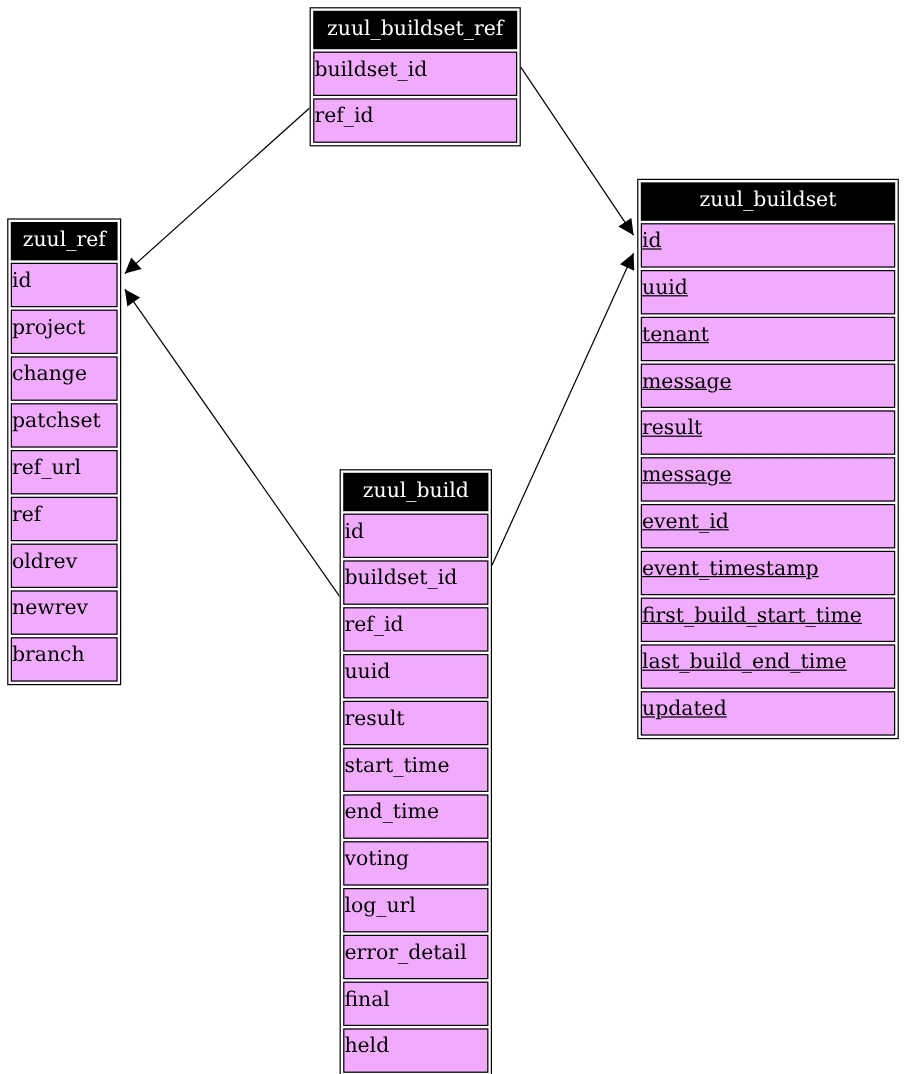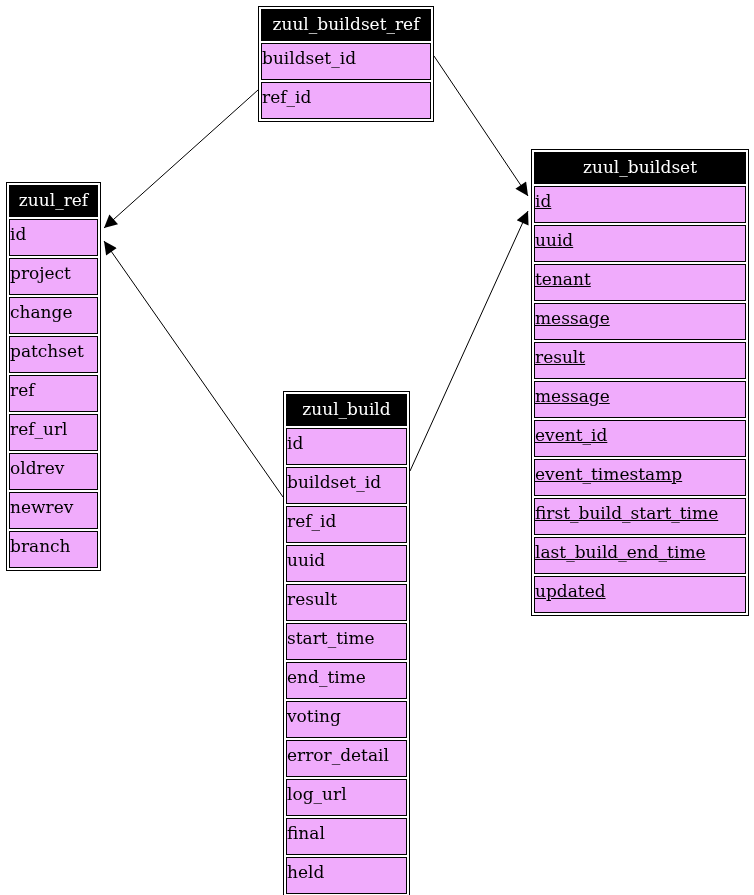--- a/index.html
+++ b/index.html
@@ -82,22 +82,22 @@
       </div>
   </div>
 
   <div class="dbtable" style="left:6px; top:182px; width:95px;">
     <div class="thead">zuul_ref</div>
     <div class="tbody">
         <div class="row">id</div>
         <div class="row">project</div>
         <div class="row">change</div>
         <div class="row">patchset</div>
+        <div class="row">ref_url</div>
         <div class="row">ref</div>
-        <div class="row">ref_url</div>
         <div class="row">oldrev</div>
         <div class="row">newrev</div>
         <div class="row">branch</div>
       </div>
   </div>
 
   <div class="dbtable" style="left:531px; top:149px; width:218px;text-decoration:underline;">
     <div class="thead">zuul_buildset</div>
     <div class="tbody">
         <div class="row">id</div>
@@ -118,21 +118,21 @@
     <div class="thead">zuul_build</div>
     <div class="tbody">
         <div class="row">id</div>
         <div class="row">buildset_id</div>
         <div class="row">ref_id</div>
         <div class="row">uuid</div>
         <div class="row">result</div>
         <div class="row">start_time</div>
         <div class="row">end_time</div>
         <div class="row">voting</div>
+        <div class="row">log_url</div>
         <div class="row">error_detail</div>
-        <div class="row">log_url</div>
         <div class="row">final</div>
         <div class="row">held</div>
         <div class="row">nodeset</div>
       </div>
   </div>
 
 </div>
 
 </body></html>

